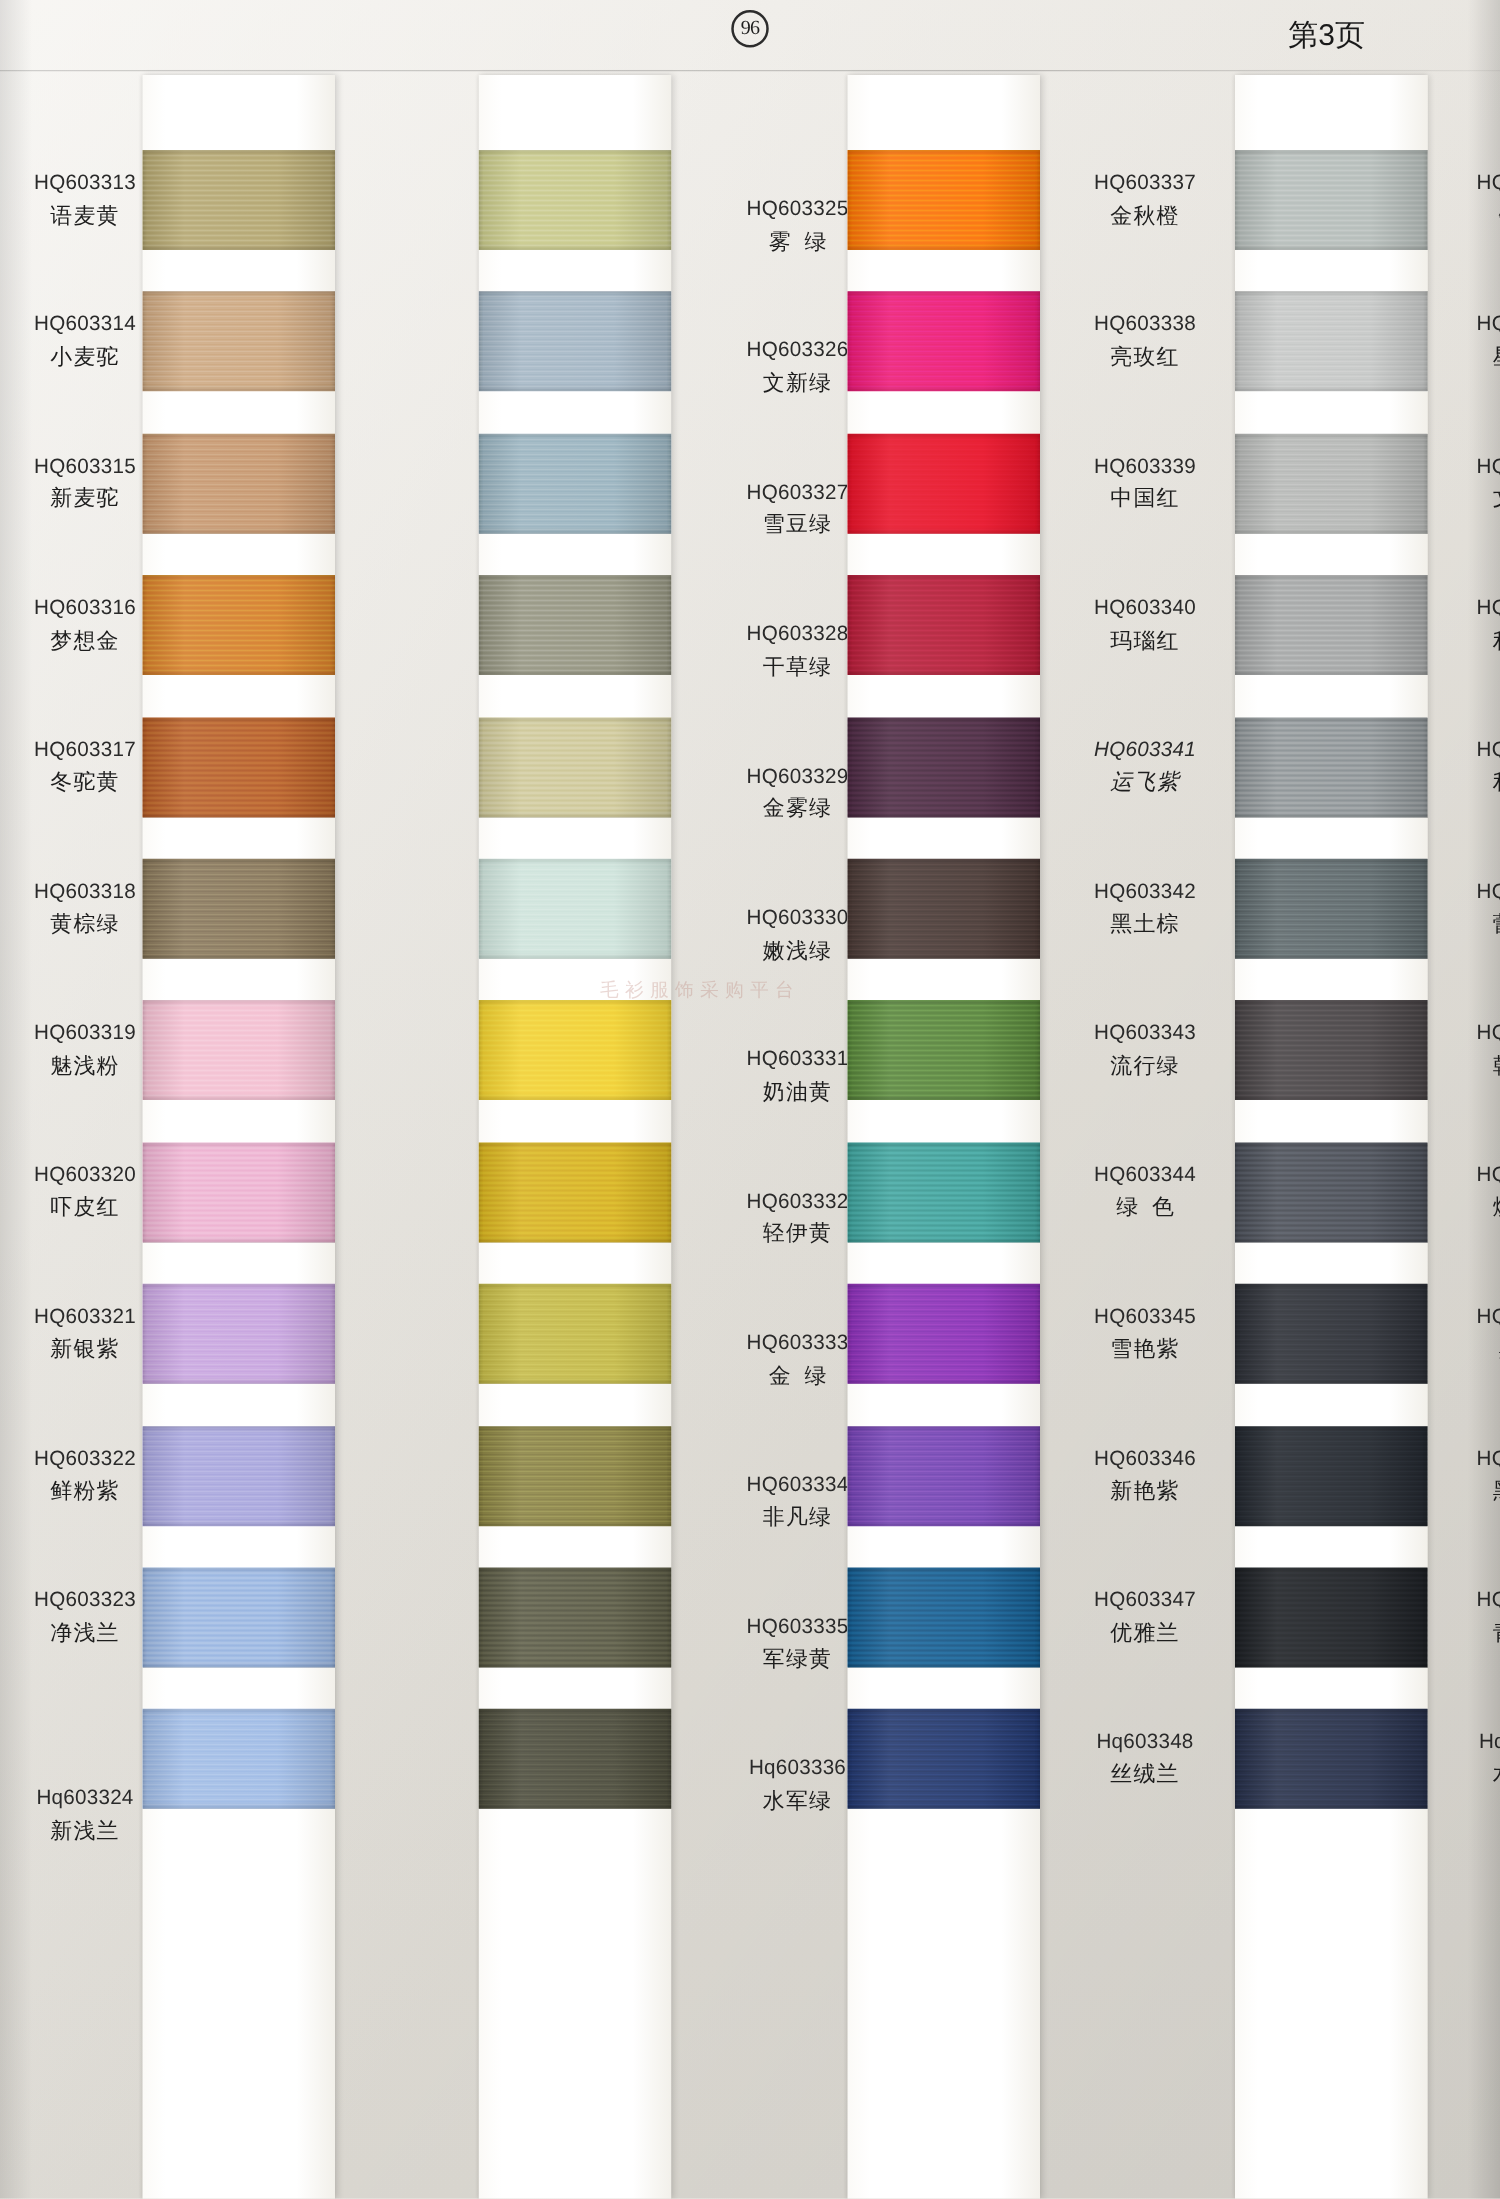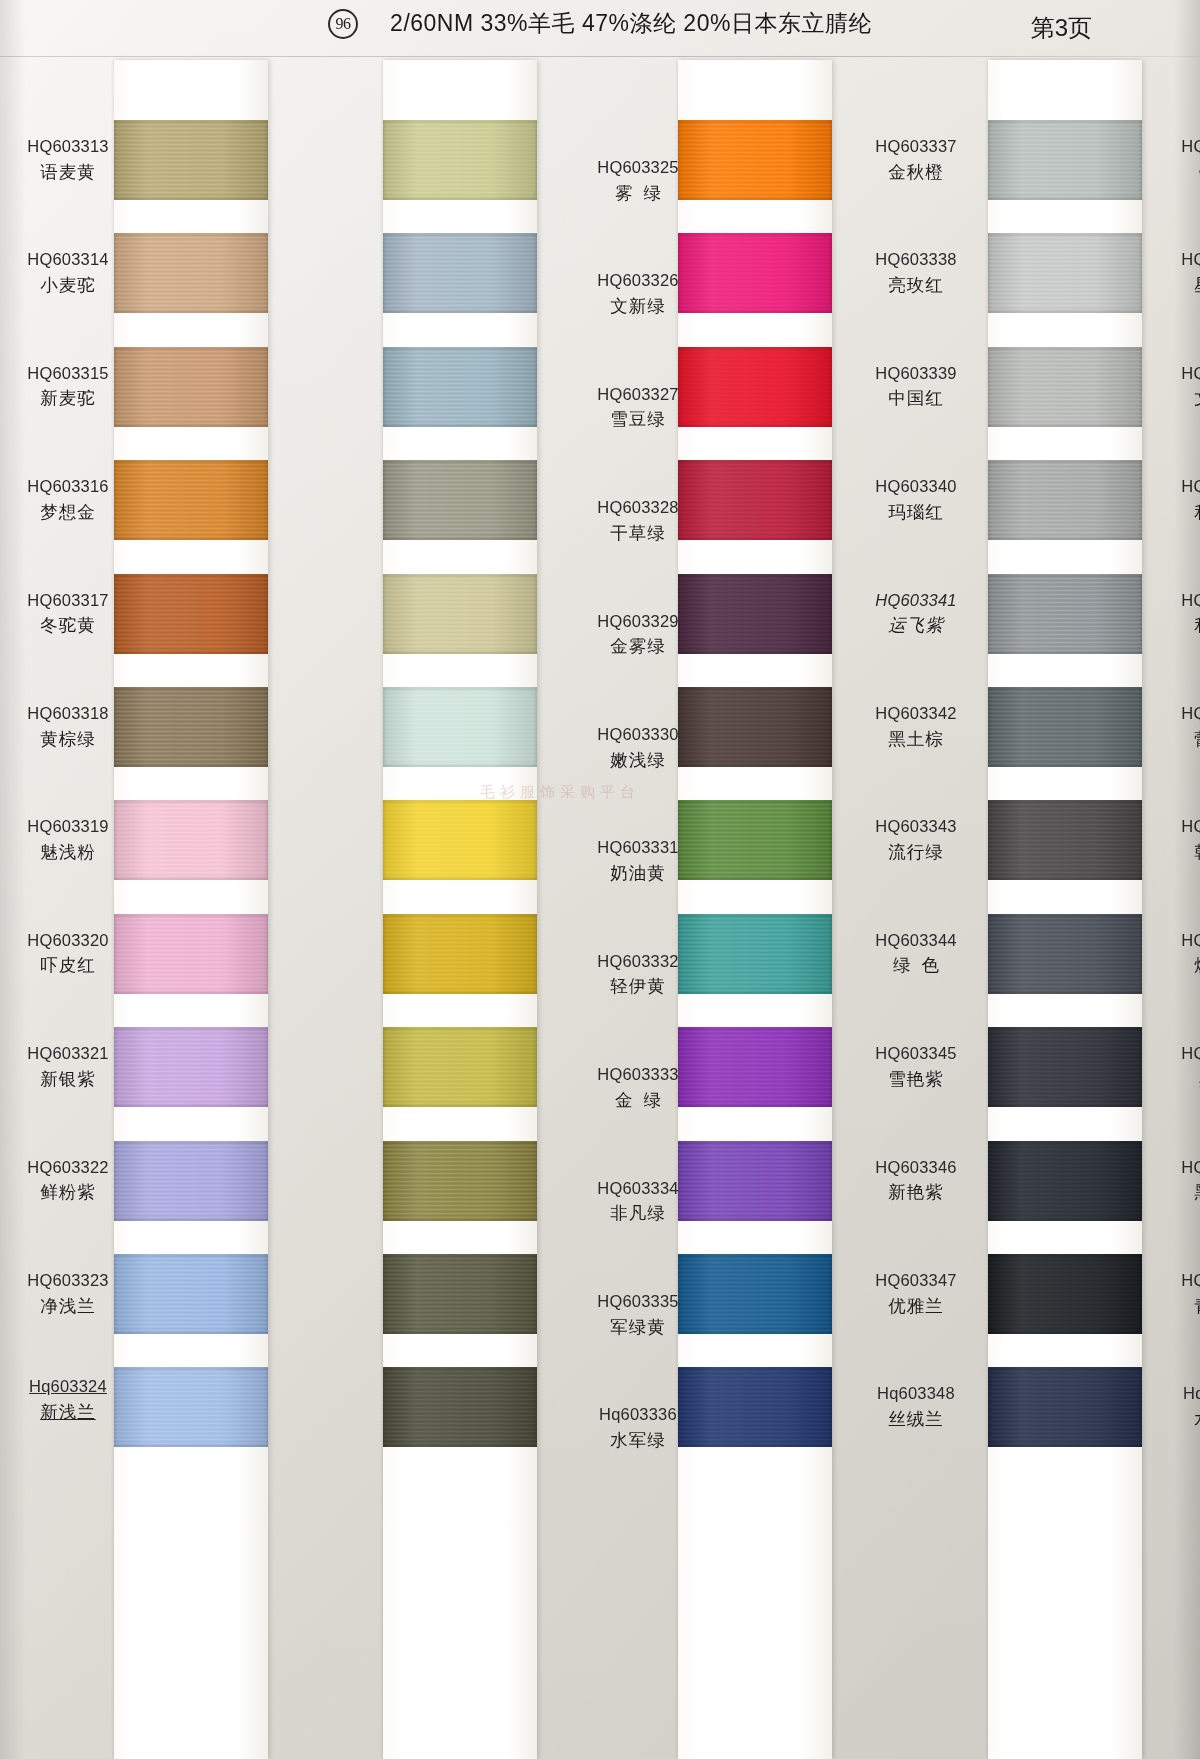--- a/index.html
+++ b/index.html
@@ -165,21 +165,20 @@
   .edge-r { right:0; background:linear-gradient(to left, rgba(0,0,0,0.13), rgba(0,0,0,0)); }
 </style>
 </head>
 <body>
 
 <div class="page">
 
   <div class="header">
     <div class="hdr-center">
       <div class="circle-num">96</div>
-      <div class="hdr-spec">2/60NM  33%羊毛 47%涤纶 20%日本东立腈纶</div>
     </div>
     <div class="hdr-page">第3页</div>
   </div>
   <div class="hdr-rule"></div>
 
   <div class="grid">
     <div class="col col-1">
       <div class="card"></div>
       <div class="bands">
           <div class="band" style="top: 62px; height: 80px; background: rgb(184, 171, 119);">
@@ -269,21 +268,21 @@
             <div class="cname">新银紫</div>
           </div>
           <div class="label" style="top: 1100.6px;">
             <div class="code">HQ603322</div>
             <div class="cname">鲜粉紫</div>
           </div>
           <div class="label" style="top: 1214px;">
             <div class="code">HQ603323</div>
             <div class="cname">净浅兰</div>
           </div>
-          <div class="label" style="top: 1320px; text-decoration: underline;">
+          <div class="label" style="top: 1372px;">
             <div class="code">Hq603324</div>
             <div class="cname">新浅兰</div>
           </div>
         </div>
     </div>
     <div class="col col-2">
       <div class="card"></div>
       <div class="bands">
           <div class="band" style="top: 62px; height: 80px; background: rgb(203, 204, 145);">
             <div class="tex"></div>

